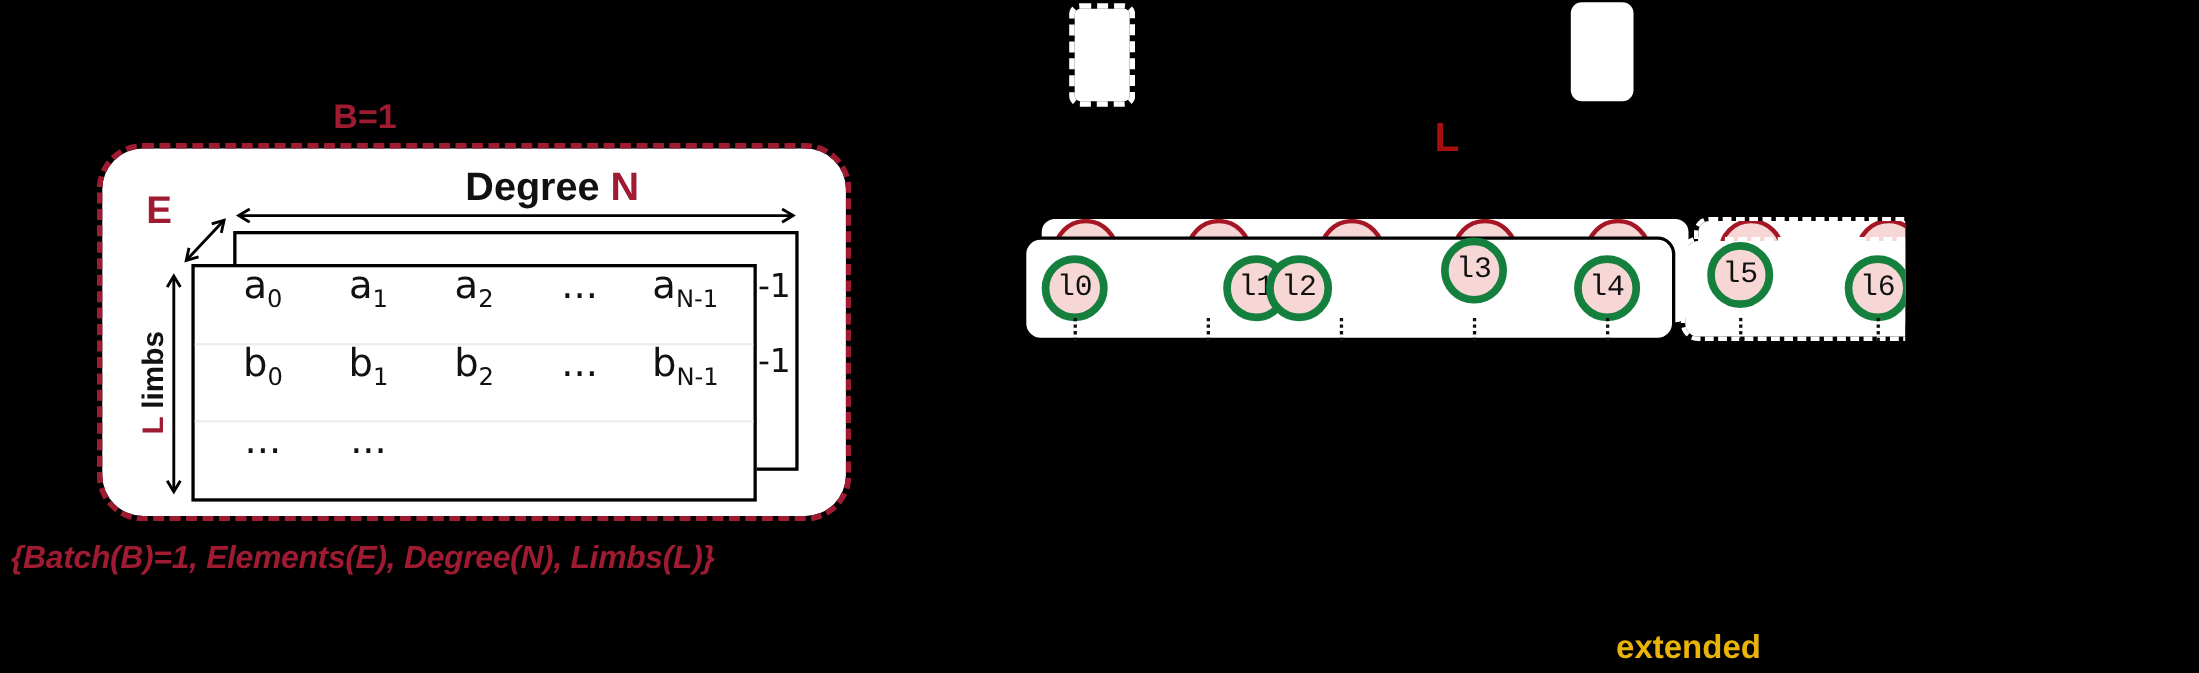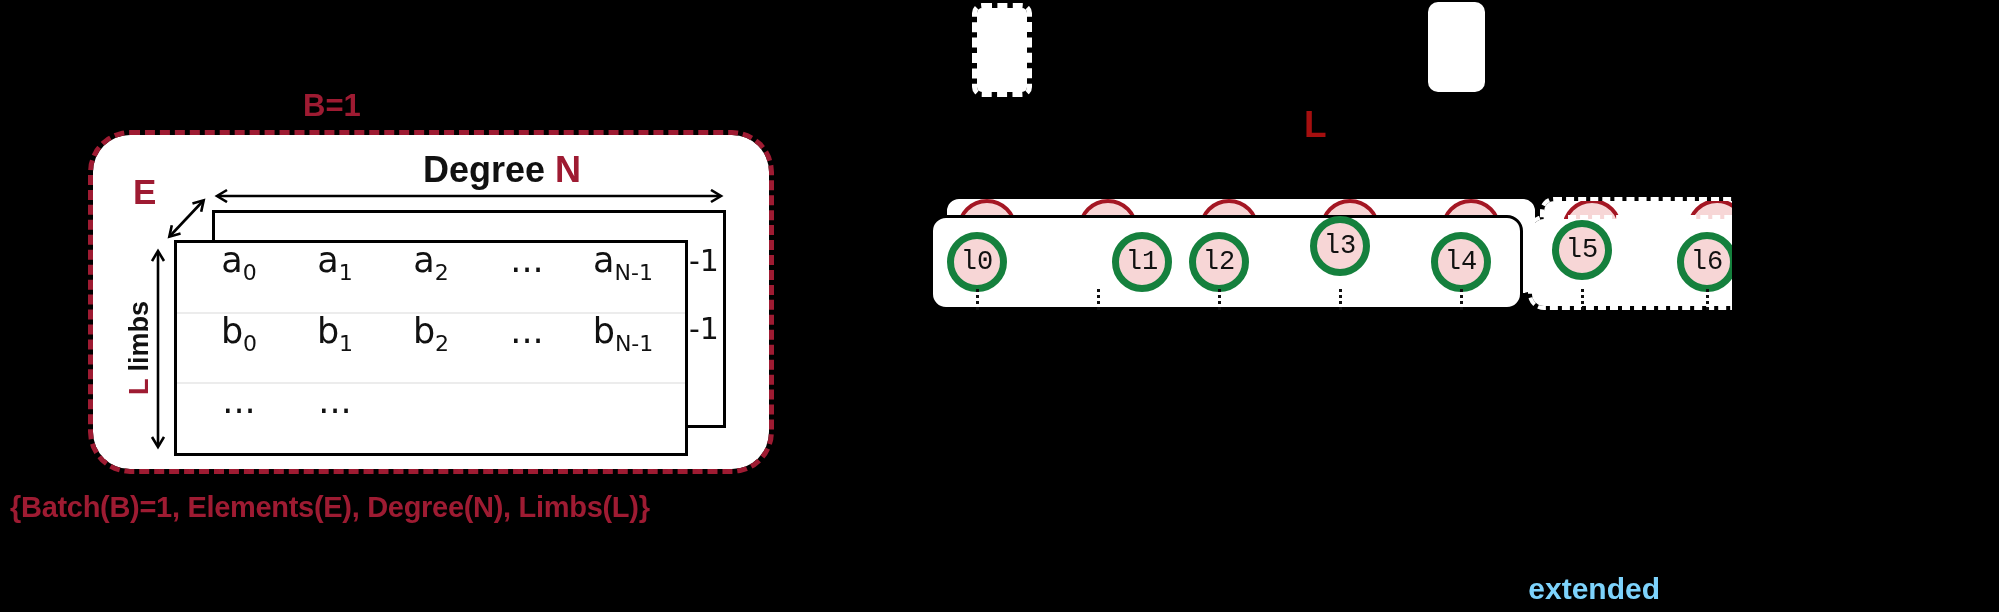--- a/index.html
+++ b/index.html
@@ -42,21 +42,21 @@
     border-bottom:2px solid #ececec;
   }
   .m-row:last-child{border-bottom:none;}
   .m-cell{
     flex:1;text-align:center;font-family:"DejaVu Sans",sans-serif;
     font-size:35px;color:#111;line-height:1;
   }
   .m-cell sub{font-size:22px;}
   .fig-caption{
     left:10px;top:491px;width:860px;font-size:29px;font-weight:bold;
-    color:#9E1B32;white-space:nowrap;letter-spacing:-0.3px;
+    color:#9E1B32;white-space:nowrap;letter-spacing:-0.3px;font-style:italic;
   }
   svg.arrows{left:0;top:0;z-index:4;pointer-events:none;}
   
   .swatch-dashed{
     left:972px;top:3px;width:50px;height:84px;border:5px dashed #fff;
     border-radius:10px;background:#fff;background-clip:padding-box;
   }
   .swatch-solid{left:1428px;top:2px;width:57px;height:90px;background:#fff;border-radius:10px;}
   .limb-count-label{left:1304px;top:104px;font-size:37px;font-weight:bold;color:#A50F0F;}
   .row-back-solid{
@@ -85,21 +85,21 @@
     font-family:Liberation Mono, monospace;font-size:27px;color:#111;z-index:5;
     line-height:1;
   }
   .limb-arc{
     position:absolute;width:60px;height:60px;border-radius:50%;
     background:#F7D6D6;border:4px solid #A41623;box-sizing:border-box;
   }
   .stub{position:absolute;width:0;height:21px;border-left:3px dotted #111;top:289px;z-index:6;}
   .lbl-degree{left:1160px;top:536px;width:250px;text-align:center;font-size:30px;font-weight:bold;color:#9E1B32;}
   .lbl-original{left:1114px;top:570px;width:250px;text-align:center;font-size:30px;font-weight:bold;color:#C20B0B;}
-  .lbl-extended{left:1410px;top:572px;width:250px;text-align:right;font-size:30px;font-weight:bold;color:#7dd3fc;}
+  .lbl-extended{left:1410px;top:572px;width:250px;text-align:center;font-size:30px;font-weight:bold;color:#eab308;}
 </style>
 </head>
 <body>
 
 <div id="canvas">
 
   <div class="abs batch-label">B=1</div>
 
   <div class="abs panel"></div>
 
@@ -175,21 +175,21 @@
       <div class="limb-arc" style="left: 494px; top: 0px;"></div>
     </div>
   <div class="abs row-front-dashed"></div>
   <div class="abs row-front-solid"></div>
 
   <div id="limb-layer">
       <div class="limb-node" style="left: 947px; top: 232px;">l0</div>
       <div class="stub" style="left: 976px;"></div>
       <div class="limb-node" style="left: 1112px; top: 232px;">l1</div>
       <div class="stub" style="left: 1097px;"></div>
-      <div class="limb-node" style="left: 1189px; top: 232px;">l2</div>
+      <div class="limb-node" style="left: 1151px; top: 232px;">l2</div>
       <div class="stub" style="left: 1218px;"></div>
       <div class="limb-node" style="left: 1310px; top: 216px;">l3</div>
       <div class="stub" style="left: 1339px;"></div>
       <div class="limb-node" style="left: 1431px; top: 232px;">l4</div>
       <div class="stub" style="left: 1460px;"></div>
       <div class="limb-node" style="left: 1552px; top: 220px;">l5</div>
       <div class="stub" style="left: 1581px;"></div>
       <div class="limb-node" style="left: 1677px; top: 232px;">l6</div>
       <div class="stub" style="left: 1706px;"></div>
     </div>

